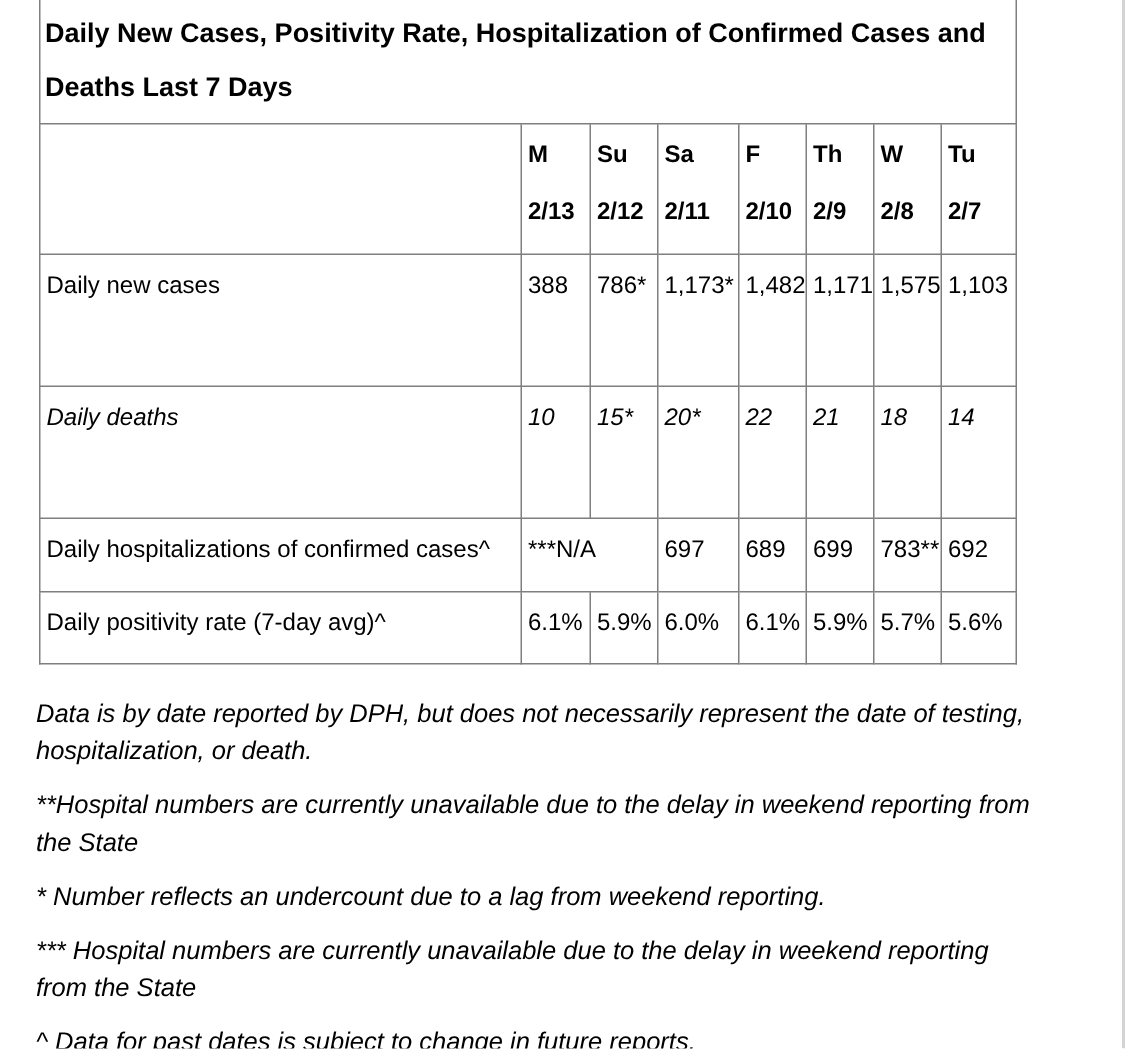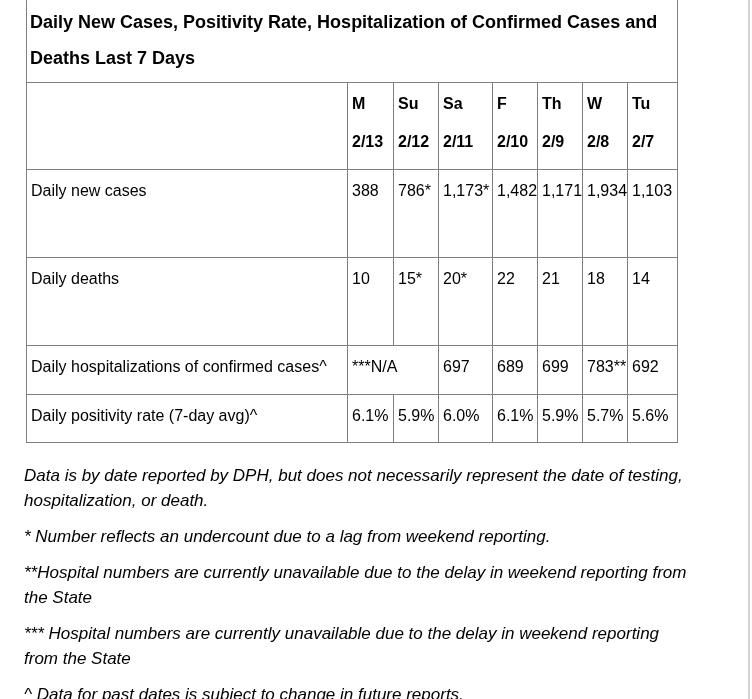--- a/index.html
+++ b/index.html
@@ -38,21 +38,21 @@
   tr.title-row td {
     font-weight: bold;
     font-size: 18px;
     line-height: 36px;
     padding: 5px 4px 0 3px;
   }
   tr.title-row      { height: 84px; }
   tr.header-row     { height: 87px; }
   tr.header-row th  { font-weight: bold; }
   tr.row-cases      { height: 88px; }
-  tr.row-deaths     { height: 88px; }
+  tr.row-deaths     { height: 88px; font-style: italic; }
   tr.row-hosp       { height: 49px; }
   tr.row-positivity { height: 48px; margin-top: 20px; }
 
   .footnotes {
     position: absolute;
     left: 24px; top: 449px;
     width: 706px;
   }
   .footnotes p {
     margin: 14px 0 11px 0;
@@ -101,21 +101,21 @@
         <th>Tu
 2/7</th>
       </tr>
       <tr class="row-cases">
         <td>Daily new cases</td>
         <td>388</td>
         <td>786*</td>
         <td>1,173*</td>
         <td>1,482</td>
         <td>1,171</td>
-        <td>1,934</td>
+        <td>1,575</td>
         <td>1,103</td>
       </tr>
       <tr class="row-deaths">
         <td>Daily deaths</td>
         <td>10</td>
         <td>15*</td>
         <td>20*</td>
         <td>22</td>
         <td>21</td>
         <td>18</td>
@@ -139,23 +139,23 @@
         <td>5.9%</td>
         <td>5.7%</td>
         <td>5.6%</td>
       </tr>
     </tbody>
   </table>
 
   <div class="footnotes">
     <p>Data is by date reported by DPH, but does not necessarily represent the date of testing,
 hospitalization, or death.</p>
-    <p>* Number reflects an undercount due to a lag from weekend reporting.</p>
     <p>**Hospital numbers are currently unavailable due to the delay in weekend reporting from
 the State</p>
+    <p>* Number reflects an undercount due to a lag from weekend reporting.</p>
     <p>*** Hospital numbers are currently unavailable due to the delay in weekend reporting
 from the State</p>
     <p>^ Data for past dates is subject to change in future reports.</p>
   </div>
 
   <div class="edge-line"></div>
 
 </div>
 
 </body></html>

